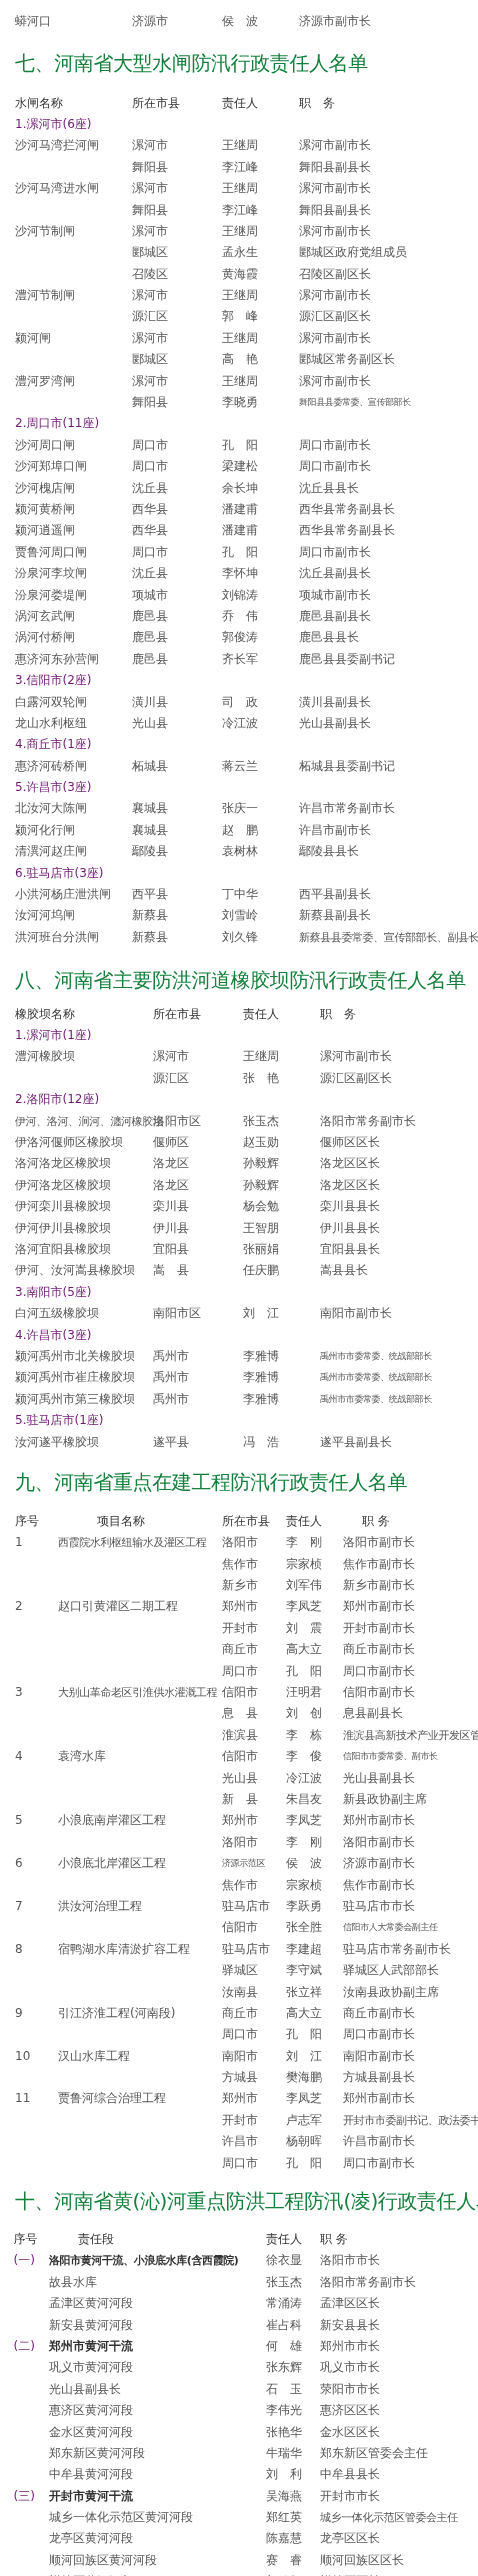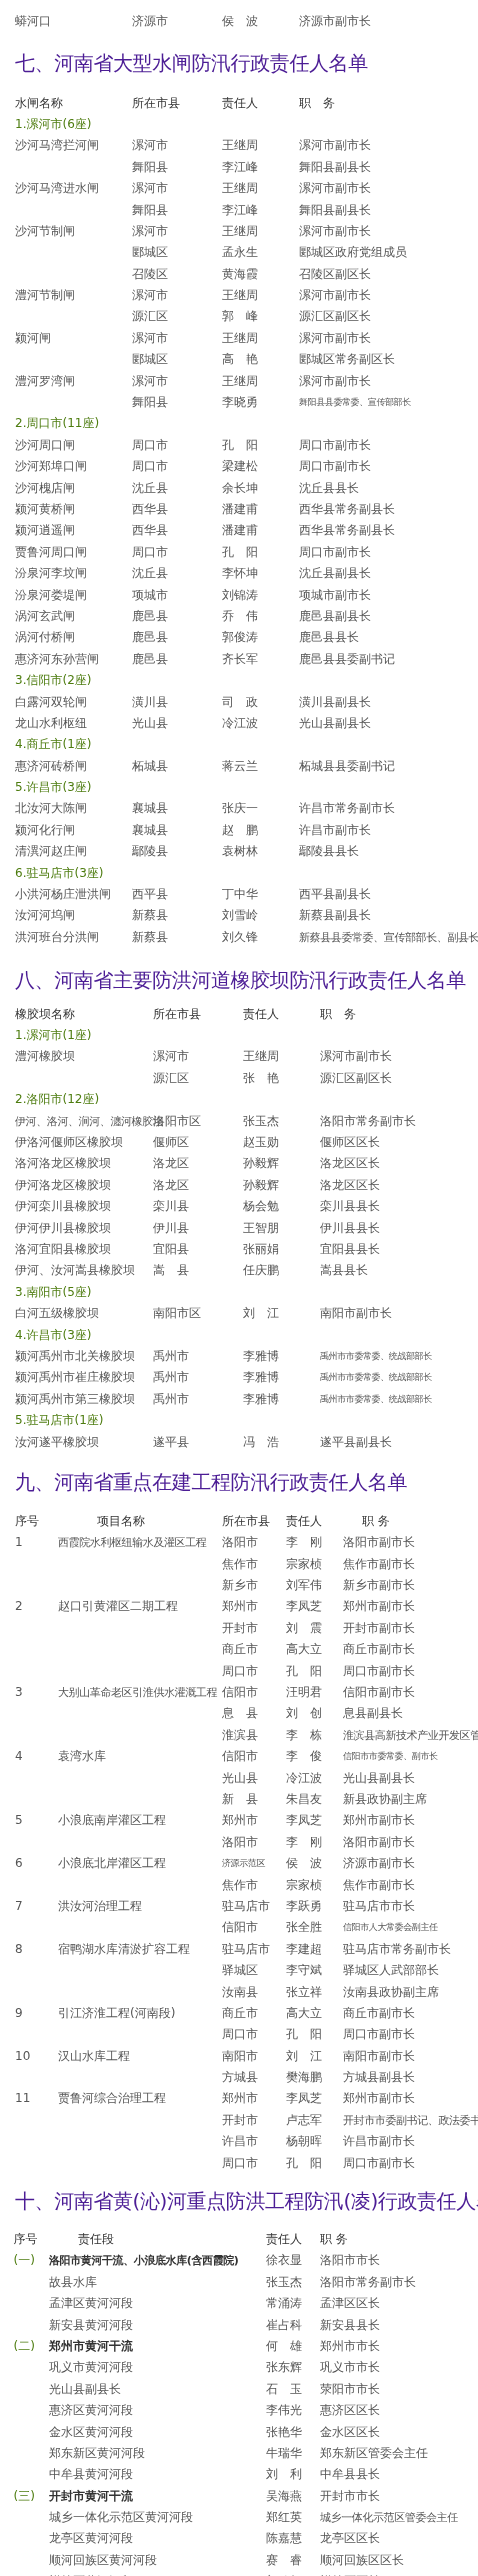--- a/index.html
+++ b/index.html
@@ -1,23 +1,23 @@
 <!DOCTYPE html>
 <html style="font-size:12px"><head>
 <meta charset="utf-8">
 <style>
   html,body{margin:0;padding:0;background:#ffffff;}
   body{width:479px;height:2576px;overflow:hidden;position:relative;font-family:"DejaVu Sans","Liberation Sans",sans-serif;color:#555;}
   .page{position:absolute;left:0;top:0;width:479px;}
   .row{position:relative;height:21.4px;line-height:21.4px;font-size:12px;white-space:nowrap;}
   .row span{position:absolute;top:0;}
-  .title{position:relative;font-size:20px;color:#4c1d95;height:54px;line-height:54px;padding-left:15px;white-space:nowrap;letter-spacing:-0.4px;}
+  .title{position:relative;font-size:20px;color:#15803d;height:54px;line-height:54px;padding-left:15px;white-space:nowrap;letter-spacing:-0.4px;}
   .hdr span{color:#333;}
   .grp{color:#333;font-size:12px;}
-  .dark{color:#4d7c0f;}
+  .dark{color:#701a75;}
   .small{font-size:9px;letter-spacing:-0.4px;}
   .xs{font-size:11px;letter-spacing:-0.4px;}
   .bold{font-weight:bold;color:#333;}
   
   .s7 .c1{left:15px;} .s7 .c2{left:132px;} .s7 .c3{left:222px;} .s7 .c4{left:299px;}
   
   .s8 .c1{left:15px;} .s8 .c2{left:153px;} .s8 .c3{left:243px;} .s8 .c4{left:320px;}
   
   .s9 .c0{left:15px;} .s9 .c1{left:58px;} .s9 .c2{left:222px;} .s9 .c3{left:286px;} .s9 .c4{left:343px;}
   .s9 .hdr .c1{left:97px;} .s9 .hdr .c4{left:362px;}

